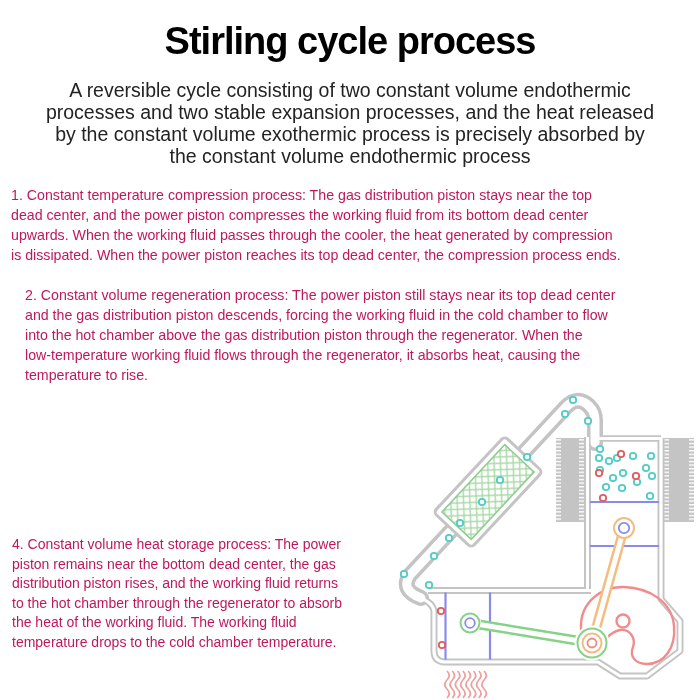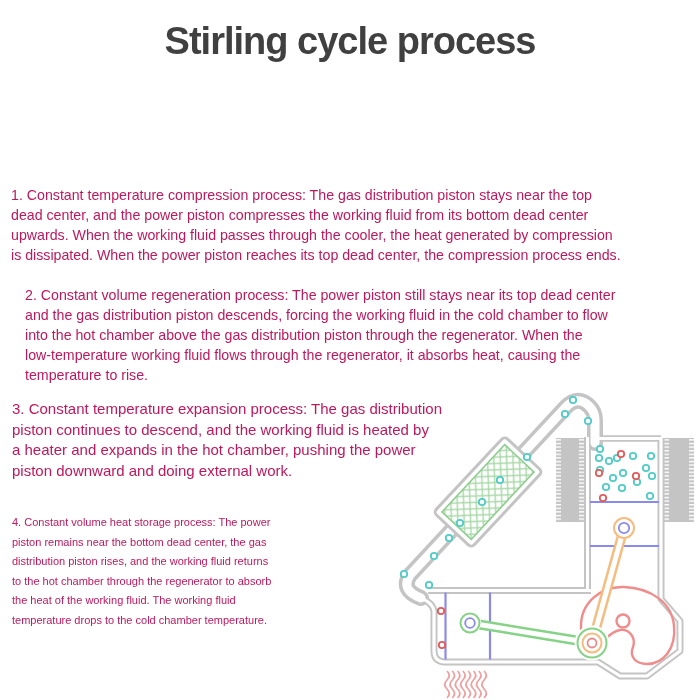--- a/index.html
+++ b/index.html
@@ -2,34 +2,34 @@
 <html><head>
 <meta charset="utf-8">
 <style>
   html,body{margin:0;padding:0;}
   body{font-family:"Liberation Sans","DejaVu Sans",sans-serif;background:#ffffff;}
   #page{position:relative;width:700px;height:700px;background:#ffffff;overflow:hidden;}
 
   .title{
     position:absolute;left:0;top:20px;width:700px;
     text-align:center;font-size:38px;font-weight:bold;
-    letter-spacing:-1px;color:#404040;
+    letter-spacing:-1px;color:#000000;
   }
   .subtitle{
     position:absolute;left:18px;top:79px;width:664px;
     text-align:center;font-size:19.5px;line-height:22px;color:#232323;
     white-space:pre-line;
   }
   .para{
     position:absolute;color:#be185d;white-space:pre-line;
   }
   .p1{left:11px;top:185px;width:690px;font-size:14.2px;line-height:20px;}
   .p2{left:25px;top:285px;width:690px;font-size:14.2px;line-height:20px;}
   .p3{left:12px;top:399px;width:478px;font-size:15px;line-height:20.5px;}
-  .p4{left:12px;top:513px;width:412px;font-size:11px;line-height:19.5px;}
+  .p4{left:12px;top:535px;width:412px;font-size:14px;line-height:19.5px;}
 
   .diagram{position:absolute;left:383px;top:358px;width:317px;height:342px;}
 
   
   [data-molecules] circle{fill:#ffffff;stroke-width:1.8;}
   [data-molecules="hot_teal"] circle,
   [data-molecules="tube_teal"] circle,
   [data-molecules="regen_teal"] circle{stroke:#50ccc6;}
   [data-molecules="hot_red"] circle,
   [data-molecules="cold_red"] circle{stroke:#e25b5b;}
@@ -40,34 +40,34 @@
   .cam{stroke:#f08c8c;stroke-width:2.4;fill:none;}
   .squiggle{stroke:#eda0a0;stroke-width:1.7;fill:none;}
 </style>
 </head>
 <body>
 
 <div id="page">
 
   <div class="title">Stirling cycle process</div>
 
+  <div class="subtitle">A reversible cycle consisting of two constant volume endothermic
+processes and two stable expansion processes, and the heat released
+by the constant volume exothermic process is precisely absorbed by
+the constant volume endothermic process</div>
 
   <div class="para p1">1. Constant temperature compression process: The gas distribution piston stays near the top
 dead center, and the power piston compresses the working fluid from its bottom dead center
 upwards. When the working fluid passes through the cooler, the heat generated by compression
 is dissipated. When the power piston reaches its top dead center, the compression process ends.</div>
   <div class="para p2">2. Constant volume regeneration process: The power piston still stays near its top dead center
 and the gas distribution piston descends, forcing the working fluid in the cold chamber to flow
 into the hot chamber above the gas distribution piston through the regenerator. When the
 low-temperature working fluid flows through the regenerator, it absorbs heat, causing the
 temperature to rise.</div>
-  <div class="para p3">3. Constant temperature expansion process: The gas distribution
-piston continues to descend, and the working fluid is heated by
-a heater and expands in the hot chamber, pushing the power
-piston downward and doing external work.</div>
   <div class="para p4">4. Constant volume heat storage process: The power
 piston remains near the bottom dead center, the gas
 distribution piston rises, and the working fluid returns
 to the hot chamber through the regenerator to absorb
 the heat of the working fluid. The working fluid
 temperature drops to the cold chamber temperature.</div>
 
   <svg class="diagram" viewBox="383 358 317 342" xmlns="http://www.w3.org/2000/svg">
     <defs>
       <pattern id="teeth" width="4" height="3.6" patternUnits="userSpaceOnUse">

